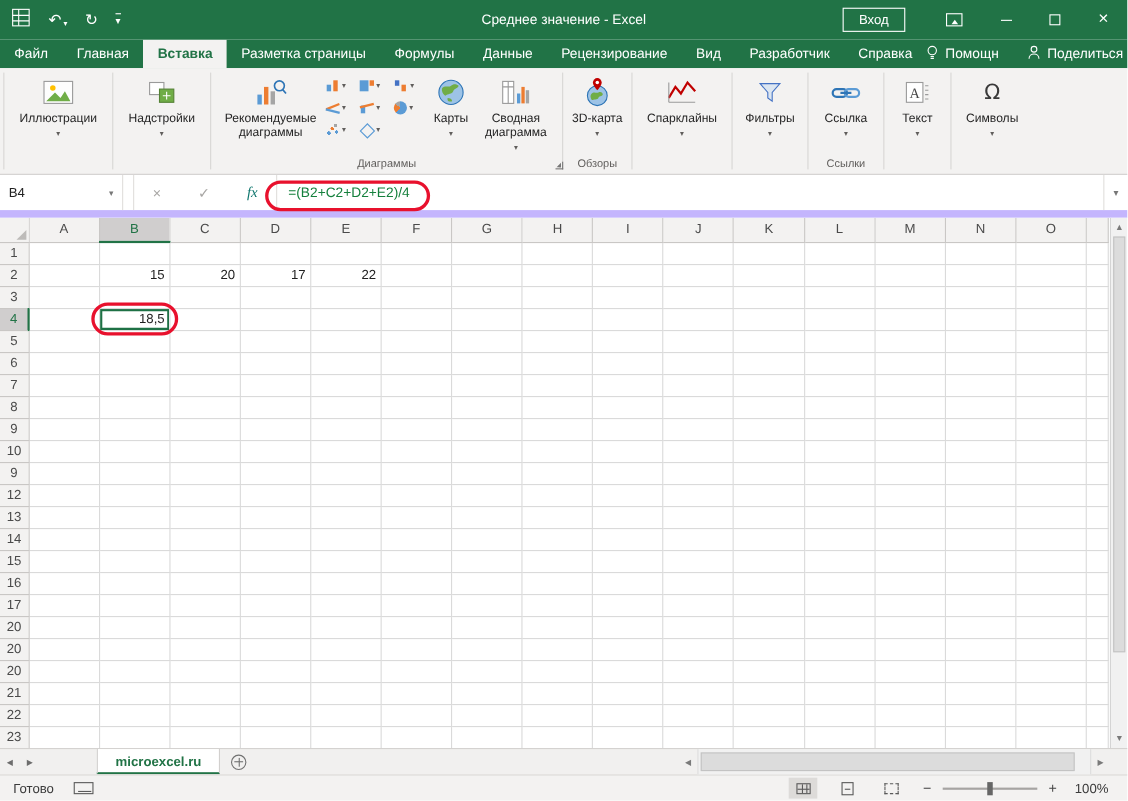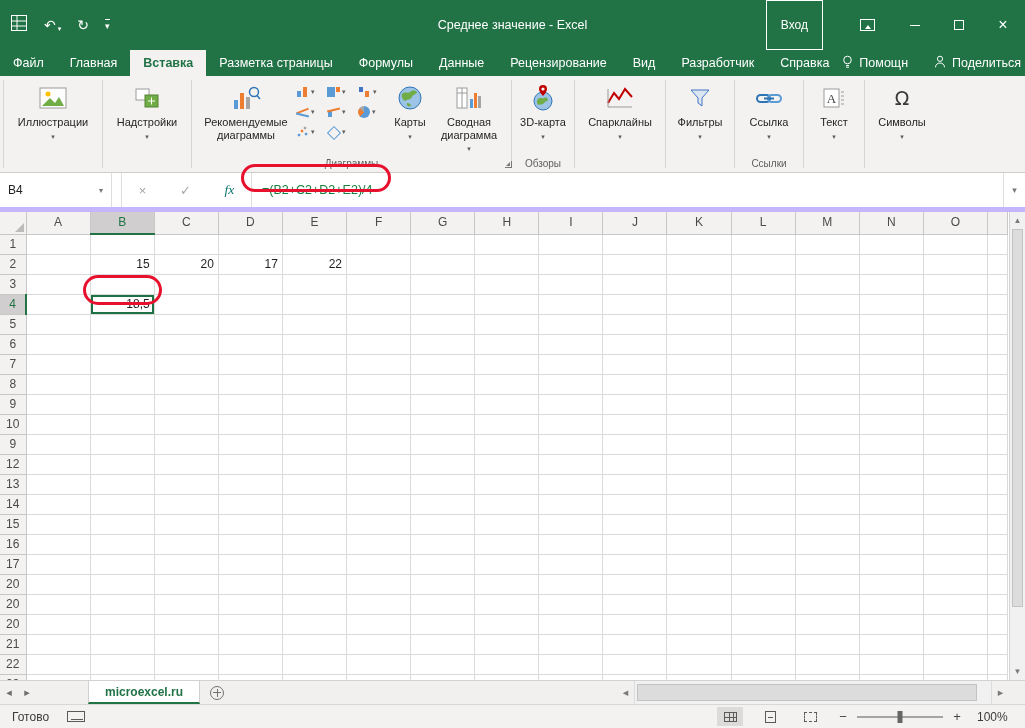--- a/index.html
+++ b/index.html
@@ -8,21 +8,21 @@
   .app { position:relative; width:1025px; height:728px; display:flex; flex-direction:column; background:#fff; }
 
   
   .titlebar { position:relative; flex:0 0 36px; background:#217346; color:#fff; display:flex; align-items:center; }
   .qat { display:flex; align-items:center; gap:16px; padding-left:10px; z-index:2; }
   .qbtn { font-size:14px; color:#fff; display:flex; align-items:flex-end; cursor:default; }
   .mini-caret { font-size:7px; margin-left:2px; }
   .overline-caret { font-size:9px; border-top:1px solid #fff; padding-top:1px; }
   .title { position:absolute; left:0; right:0; text-align:center; line-height:36px; font-size:12.5px; pointer-events:none; }
   .tb-right { margin-left:auto; display:flex; align-items:center; z-index:2; }
-  .login-btn { border:1px solid #fff; font-size:12px; padding:17px 14px; margin-right:26px; cursor:default; }
+  .login-btn { border:1px solid #fff; font-size:12px; padding:3px 14px; margin-right:26px; cursor:default; }
   .rdo { width:15px; height:12px; border:1px solid #fff; position:relative; margin-right:8px; }
   .rdo::after { content:""; position:absolute; left:4px; top:2px; border:3px solid transparent; border-bottom:4px solid #fff; }
   .wb { width:44px; height:36px; display:flex; align-items:center; justify-content:center; font-size:16px; }
   .wb-min-glyph { display:block; width:10px; border-top:1px solid #fff; }
   .wb-max-glyph { display:block; width:10px; height:10px; border:1px solid #fff; }
 
   
   .tabbar { flex:0 0 26px; background:#217346; display:flex; align-items:stretch; color:#fff; font-size:12.5px; }
   .tab { padding:0 13px; display:flex; align-items:center; cursor:default; white-space:nowrap; }
   .tab.active { background:#f3f2f1; color:#217346; font-weight:700; }
@@ -62,21 +62,21 @@
   .mi-combo-chart::after { content:""; left:0; top:3px; width:13px; height:2px; background:#ed7d31; transform:rotate(-14deg); }
   .mi-pie-chart { border-radius:50%; background:conic-gradient(#5b9bd5 0 62%, #ed7d31 62% 85%, #a5a5a5 0); width:12px; height:12px; }
   .mi-scatter-chart { background:
       radial-gradient(circle 1.6px at 3px 9px,#5b9bd5 95%,transparent),
       radial-gradient(circle 1.6px at 6px 5px,#ed7d31 95%,transparent),
       radial-gradient(circle 1.6px at 10px 8px,#5b9bd5 95%,transparent),
       radial-gradient(circle 1.6px at 9px 2px,#a5a5a5 95%,transparent); }
   .mi-radar-chart::before { content:""; left:2px; top:2px; width:8px; height:8px; border:1px solid #5b9bd5; transform:rotate(45deg); }
 
   
-  .fbar { flex:0 0 39px; background:#fff; border-bottom:5px solid #c4b5fd; display:flex; align-items:stretch; }
+  .fbar { flex:0 0 39px; background:#fff; border-bottom:7px solid #c4b5fd; display:flex; align-items:stretch; }
   .namebox { width:112px; display:flex; align-items:center; font-size:12px; color:#222; padding-left:8px; border-right:1px solid #e0dedc; }
   .nb-caret { margin-left:auto; width:20px; text-align:center; color:#777; font-size:8px; }
   .fb-sep { width:10px; border-right:1px solid #e0dedc; }
   .fb-btns { width:130px; display:flex; align-items:center; justify-content:space-around; border-right:1px solid #e0dedc; }
   .fb-btn { font-size:13px; color:#a8a6a4; cursor:default; }
   .fb-fx { font-style:italic; font-family:"Liberation Serif", serif; font-size:13.5px; color:#0f766e; }
   .fb-input { flex:1; display:flex; align-items:center; font-size:12.5px; color:#15803d; padding-left:10px; }
   .fb-expand { width:22px; display:flex; align-items:center; justify-content:center; color:#777; font-size:9px; border-left:1px solid #e0dedc; }
 
   

